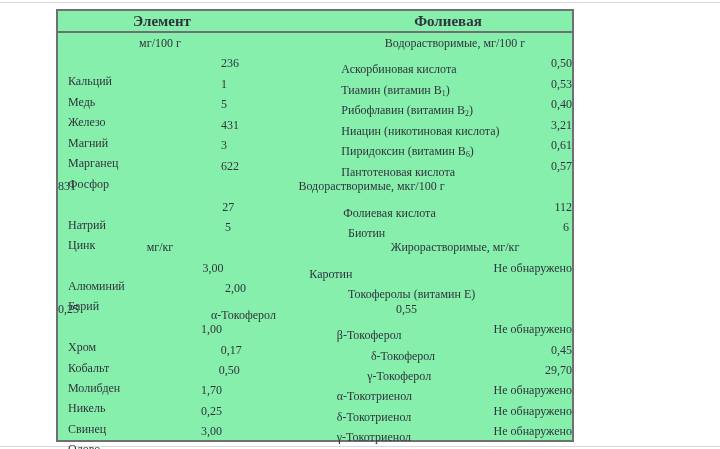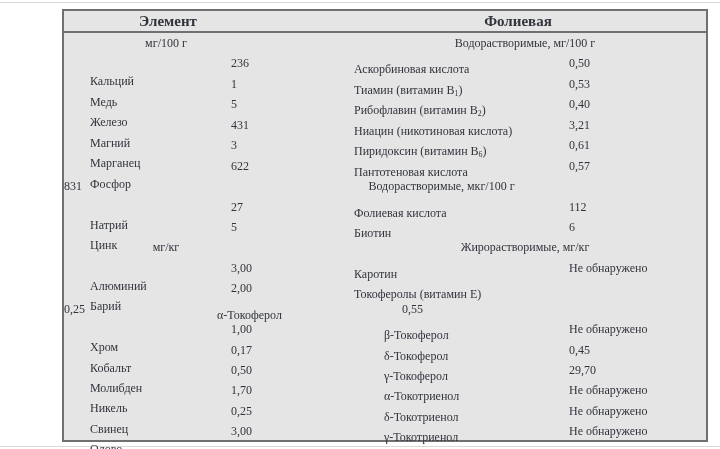--- a/index.html
+++ b/index.html
@@ -26,27 +26,27 @@
     left: 0;
     width: 720px;
     height: 1px;
     background: #d9d9d9;
   }
   .edge-line.top { top: 2px; }
   .edge-line.bottom { bottom: 2px; }
 
   .datatable {
     position: absolute;
-    left: 62px;
+    left: 56px;
     top: 9px;
-    width: 646px;
+    width: 518px;
     height: 433px;
     box-sizing: border-box;
     border: 2px solid #6e7072;
-    background: #e5e5e5;
+    background: #86efac;
     display: flex;
     flex-direction: column;
   }
   .thead {
     display: flex;
     height: 22px;
     box-sizing: border-box;
     border-bottom: 2px solid #6e7072;
     font-weight: bold;
     font-size: 15px;
@@ -69,21 +69,21 @@
   }
   .row {
     display: flex;
     height: 20.45px;
     align-items: center;
     font-size: 12px;
     line-height: 20.45px;
     white-space: nowrap;
   }
   .cell { box-sizing: border-box; overflow: visible; }
-  .c-name  { width: 167px; padding-left: 26px; margin-top: 36px; }
+  .c-name  { width: 167px; padding-left: 10px; margin-top: 36px; }
   .c-val   { width: 113px; }
   .c-vname { width: 225px; padding-left: 10px; margin-top: 12px; }
   .c-vname.indent { padding-left: 40px; }
   .c-vval  { flex: 1; }
   .sub-left  { width: 280px; text-align: center; padding-right: 76px; }
   .sub-right { flex: 1; text-align: center; padding-right: 0; }
 
   sub {
     font-size: 0.65em;
     line-height: 0;

